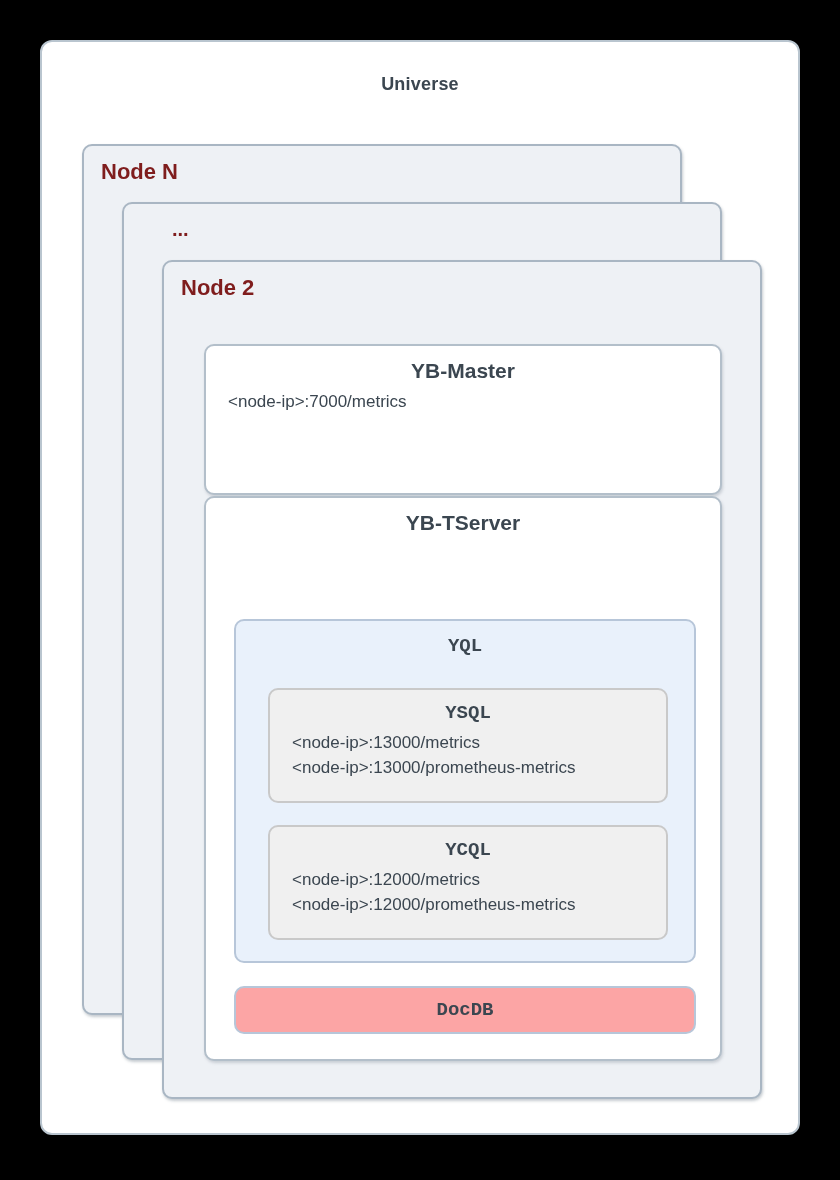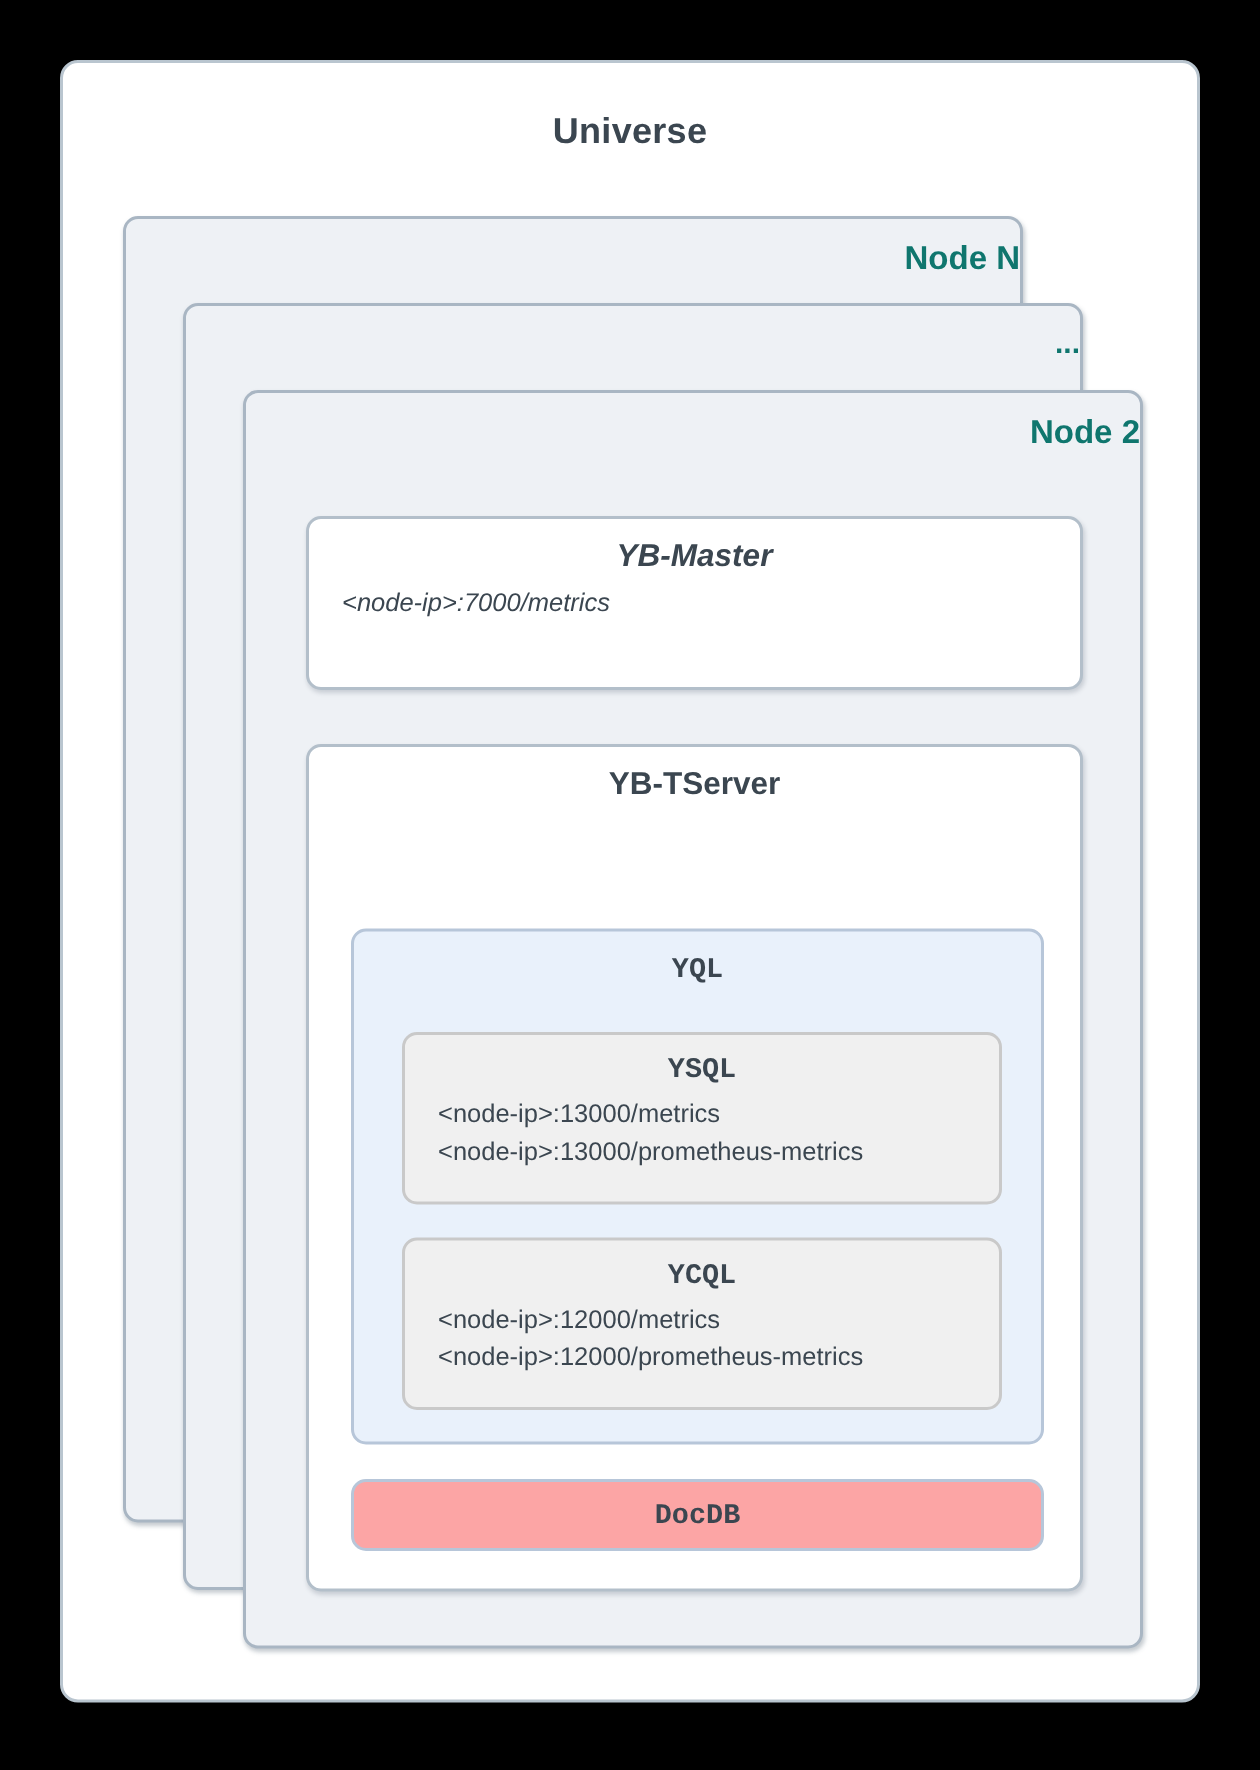--- a/index.html
+++ b/index.html
@@ -3,35 +3,35 @@
 <meta charset="utf-8">
 <style>
   * { margin:0; padding:0; box-sizing:border-box; }
   html,body { width:840px; height:1180px; background:#000000; overflow:hidden;
               font-family:"Liberation Sans","DejaVu Sans",sans-serif; }
   .stage { position:relative; width:840px; height:1180px; background:#000000; }
 
   .card { position:absolute; left:40px; top:40px; width:760px; height:1095px;
           background:#ffffff; border:2px solid #b9c5cf; border-radius:12px; }
 
-  .universe-title { text-align:center; padding-top:32px; font-size:24px; font-weight:700;
+  .universe-title { text-align:center; padding-top:32px; font-size:18px; font-weight:700;
                     color:#3b4650; letter-spacing:0.2px; }
 
   .node { position:absolute; background:#eef1f5; border:2px solid #a9b6c3; border-radius:10px;
           box-shadow:1px 2px 3px rgba(90,105,120,0.35); }
   .node-n        { left:40px;  top:102px; width:600px; height:871px; }
   .node-ellipsis { left:80px;  top:160px; width:600px; height:858px; }
   .node-1        { left:120px; top:218px; width:600px; height:839px; }
 
-  .node-label { padding:13px 0 0 17px; font-size:22px; font-weight:700; color:#0f766e;text-align:right; }
+  .node-label { padding:13px 0 0 17px; font-size:22px; font-weight:700; color:#7f1d1d; }
   .node-label.ellipsis { padding:14px 0 0 48px; font-size:20px; }
 
   .white-box { position:absolute; background:#ffffff; border:2px solid #b3bfca;
                border-radius:10px; box-shadow:1px 2px 3px rgba(90,105,120,0.25); }
-  .yb-master  { left:40px; top:82px;  width:518px; height:116px;font-style:italic; }
+  .yb-master  { left:40px; top:82px;  width:518px; height:151px; }
   .yb-tserver { left:40px; top:234px; width:518px; height:565px; }
 
   .box-title { text-align:center; margin-top:13px; font-size:21px; font-weight:700; color:#3b4650; }
 
   .endpoints { margin:6px 0 0 22px; }
   .endpoint { font-size:17px; line-height:25px; color:#3b4650; }
 
   .yql-box { position:absolute; left:28px; top:121px; width:462px; height:344px;
              background:#e9f1fb; border:2px solid #b7c6d9; border-radius:10px; }
   .inner-title { text-align:center; margin-top:14px; font-size:19px; font-weight:700; color:#3b4650;font-family:Liberation Mono, monospace; }

